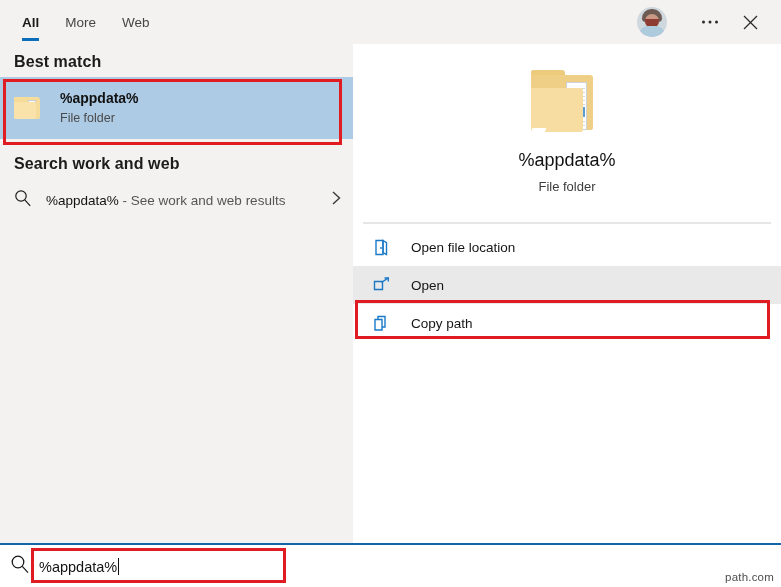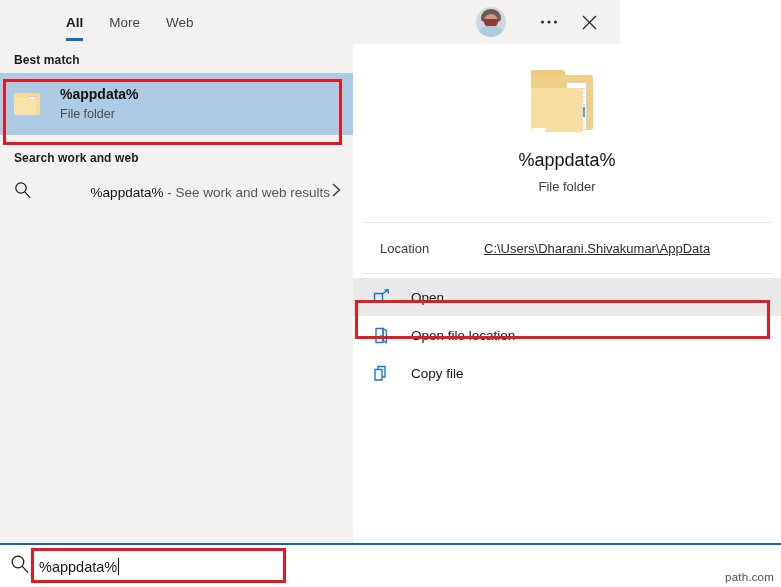--- a/index.html
+++ b/index.html
@@ -18,25 +18,24 @@
     position: relative;
     width: 781px;
     height: 587px;
     background: #ffffff;
   }
 
   
   .tabbar {
     position: absolute;
     left: 0; top: 0;
-    width: 620px; height: 44px;
+    width: 781px; height: 44px;
     background: #f3f2f1;
     display: flex;
     align-items: flex-end;
-    padding-left: 44px;
   }
   .tabs {
     display: flex;
     align-items: center;
     height: 44px;
     padding-left: 22px;
   }
   .tab {
     position: relative;
     height: 44px;
@@ -130,21 +129,21 @@
 
   
   .leftpane {
     position: absolute;
     left: 0; top: 44px;
     width: 353px;
     height: 499px;
     background: #f3f2f1;
   }
   .section-header {
-    font-size: 12px;
+    font-size: 16px;
     font-weight: bold;
     color: #1c1c1c;
     padding: 9px 0 6px 14px;
     letter-spacing: 0.1px;
   }
 
   .result-row {
     position: relative;
     display: flex;
     align-items: center;
@@ -204,21 +203,20 @@
     border-radius: 0 2px 2px 2px;
   }
 
   
   .web-row {
     display: flex;
     align-items: center;
     height: 42px;
     padding: 0 5px 0 14px;
     cursor: default;
-    text-align: right;
   }
   .web-row .mag { flex: 0 0 auto; margin-right: 14px; }
   .web-label {
     font-size: 13.5px;
     color: #1b1b1b;
     white-space: nowrap;
     flex: 1 1 auto;
   }
   .web-label .q { font-weight: normal; color: #111; }
   .web-label .dim { color: #555555; }
@@ -505,59 +503,55 @@
         </div>
         <div class="front"></div>
         <div class="notch"></div>
       </div>
       <div class="preview-title">%appdata%</div>
       <div class="preview-sub">File folder</div>
     </div>
 
     <div class="meta-divider"></div>
 
-    <div class="meta-row">
-      <div class="meta-label">Location</div>
-      <div class="meta-value">C:\Users\Dharani.Shivakumar\AppData</div>
-    </div>
 
     <div class="action-divider"></div>
 
     <div class="actions">
+
+      <div class="action-row">
+        <span class="action-icon">
+          <svg width="17" height="17" viewBox="0 0 17 17">
+            <path d="M3,1.5 h7 v14 h-7 z" fill="none" stroke="#1b79c8" stroke-width="1.4"></path>
+            <path d="M10,1.5 l3.5,2.2 v11.8 l-3.5,-2 z" fill="none" stroke="#1b79c8" stroke-width="1.4"></path>
+            <circle cx="8" cy="9" r="0.9" fill="#1b79c8"></circle>
+          </svg>
+        </span>
+        <span class="action-label">Open file location</span>
+      </div>
 
       <div class="action-row hover">
         <span class="action-icon">
           <svg width="17" height="16" viewBox="0 0 17 16">
             <path d="M1.5,4.5 h8 v8 h-8 z" fill="none" stroke="#1b79c8" stroke-width="1.4"></path>
             <line x1="8.5" y1="5.5" x2="15" y2="1.2" stroke="#1b79c8" stroke-width="1.4"></line>
             <polyline points="11.5,1 15.3,1 15.3,4.6" fill="none" stroke="#1b79c8" stroke-width="1.4"></polyline>
           </svg>
         </span>
         <span class="action-label">Open</span>
       </div>
 
       <div class="action-row">
         <span class="action-icon">
           <svg width="17" height="17" viewBox="0 0 17 17">
-            <path d="M3,1.5 h7 v14 h-7 z" fill="none" stroke="#1b79c8" stroke-width="1.4"></path>
-            <path d="M10,1.5 l3.5,2.2 v11.8 l-3.5,-2 z" fill="none" stroke="#1b79c8" stroke-width="1.4"></path>
-            <circle cx="8" cy="9" r="0.9" fill="#1b79c8"></circle>
-          </svg>
-        </span>
-        <span class="action-label">Open file location</span>
-      </div>
-
-      <div class="action-row">
-        <span class="action-icon">
-          <svg width="17" height="17" viewBox="0 0 17 17">
             <path d="M5,1.5 h7 v10.5 h-7 z" fill="none" stroke="#1b79c8" stroke-width="1.4"></path>
             <path d="M2,4.5 h7 v10.5 h-7 z" fill="#ffffff" stroke="#1b79c8" stroke-width="1.4"></path>
           </svg>
         </span>
-        <span class="action-label">Copy file</span>
+        <span class="action-label">Copy path</span>
       </div>
 
     </div>
   </div>
 
   <div class="searchbar">
     <span class="mag">
       <svg width="20" height="20" viewBox="0 0 20 20">
         <circle cx="8" cy="8" r="5.8" fill="none" stroke="#171717" stroke-width="1.25"></circle>
         <line x1="12.3" y1="12.3" x2="18" y2="18.6" stroke="#171717" stroke-width="1.25"></line>

